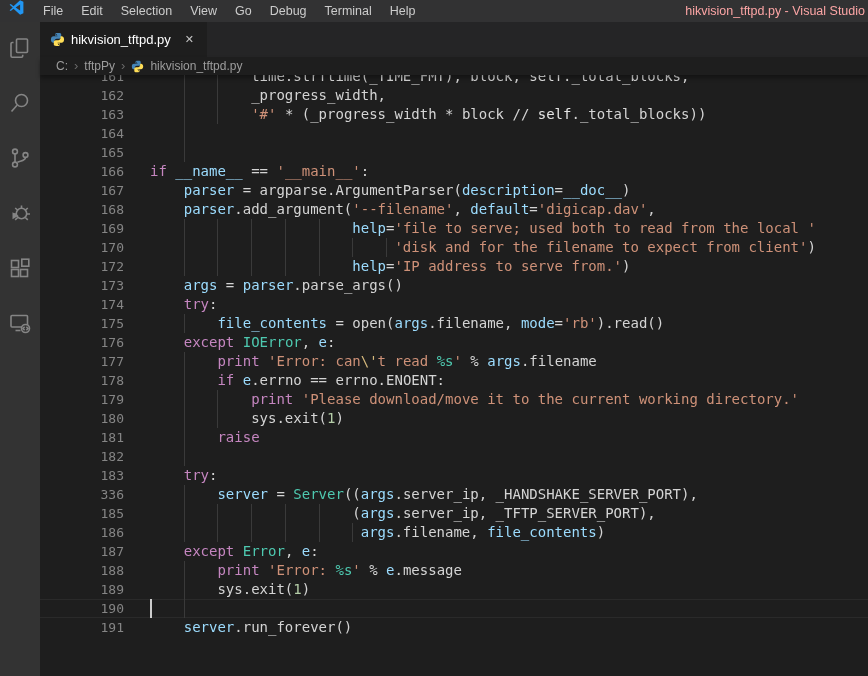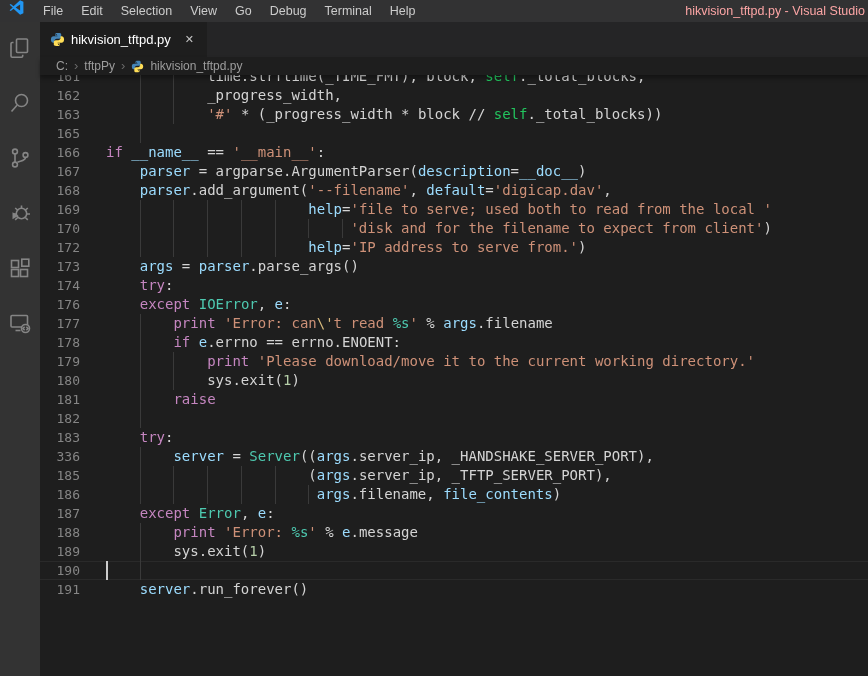--- a/index.html
+++ b/index.html
@@ -58,41 +58,41 @@
   .breadcrumb .py-icon { width:13px; height:13px; }
 
   
   .editor {
     flex:1; overflow:hidden; position:relative;
     font-family:"DejaVu Sans Mono", monospace;
     font-size:14px; line-height:19px;
     background:#1e1e1e;
   }
   .code-wrap { margin-top:-8px; }
-  .code-line { display:flex; height:19px; position:relative; }
+  .code-line { display:flex; height:19px; position:relative;padding-left:44px; }
   .cur-line { box-shadow: inset 0 1px 0 rgba(255,255,255,0.055), inset 0 -1px 0 rgba(255,255,255,0.055); justify-content: center; }
   .ln {
     width:40px; flex:none; text-align:right; color:#858585;
     font-size:13px; line-height:19px; user-select:none;
   }
   .ln i { font-style:normal; display:inline-block; padding:0 4px; margin-right:-4px; border-radius:2px; }
   .ln.hl i { background:#373710; color:#a9a93f; }
   .lc { flex:1; margin-left:26px; position:relative; white-space:pre; color:#d4d4d4; }
   .guide { position:absolute; top:0; bottom:0; width:1px; background:#3a3a3a; }
   .cursor { position:absolute; left:0; top:0; bottom:0; width:2px; background:#cccccc; z-index:2; }
 
   .tok-k   { color:#c586c0; }
   .tok-v   { color:#9cdcfe; }
   .tok-t   { color:#d4d4d4; }
   .tok-s   { color:#ce9178; }
   .tok-e   { color:#d7ba7d; }
   .tok-p   { color:#4ec9b0; }
   .tok-c   { color:#4ec9b0; }
   .tok-num { color:#b5cea8; }
-  .tok-self{ color:#22c55e; }
+  .tok-self{ color:#e5e5e5; }
   .tok-sh  { color:#ce9178; background:#4a441c; }
 </style>
 </head>
 <body>
 
 <div class="titlebar">
   <svg class="vscode-logo" viewBox="0 0 100 100">
     <path fill="#2196f3" d="M74 2 30 42 12 27 4 31l21 19L4 69l8 4 18-15 44 40 22-10V12L74 2zM74 30v40L44 50l30-20z"></path>
   </svg>
   <div class="menu">
@@ -188,20 +188,24 @@
           </div>
           <div class="code-line">
             <span class="ln"><i>162</i></span>
             <div class="lc"><div class="guide" style="left: 4ch;"></div><div class="guide" style="left: 8ch;"></div><span class="tok-t">            </span><span class="tok-t">_progress_width,</span></div>
           </div>
           <div class="code-line">
             <span class="ln"><i>163</i></span>
             <div class="lc"><div class="guide" style="left: 4ch;"></div><div class="guide" style="left: 8ch;"></div><span class="tok-t">            </span><span class="tok-s">'#'</span><span class="tok-t"> * (_progress_width * block // </span><span class="tok-self">self</span><span class="tok-t">._total_blocks))</span></div>
           </div>
           <div class="code-line">
+            <span class="ln"><i>164</i></span>
+            <div class="lc"><div class="guide" style="left: 4ch;"></div></div>
+          </div>
+          <div class="code-line">
             <span class="ln"><i>165</i></span>
             <div class="lc"><div class="guide" style="left: 4ch;"></div></div>
           </div>
           <div class="code-line">
             <span class="ln"><i>166</i></span>
             <div class="lc"><span class="tok-k">if</span><span class="tok-t"> </span><span class="tok-v">__name__</span><span class="tok-t"> == </span><span class="tok-s">'__main__'</span><span class="tok-t">:</span></div>
           </div>
           <div class="code-line">
             <span class="ln"><i>167</i></span>
             <div class="lc"><span class="tok-t">    </span><span class="tok-v">parser</span><span class="tok-t"> = argparse.ArgumentParser(</span><span class="tok-v">description</span><span class="tok-t">=</span><span class="tok-v">__doc__</span><span class="tok-t">)</span></div>
@@ -222,20 +226,24 @@
             <span class="ln"><i>172</i></span>
             <div class="lc"><div class="guide" style="left: 4ch;"></div><div class="guide" style="left: 8ch;"></div><div class="guide" style="left: 12ch;"></div><div class="guide" style="left: 16ch;"></div><div class="guide" style="left: 20ch;"></div><span class="tok-t">                        </span><span class="tok-v">help</span><span class="tok-t">=</span><span class="tok-s">'IP address to serve from.'</span><span class="tok-t">)</span></div>
           </div>
           <div class="code-line">
             <span class="ln"><i>173</i></span>
             <div class="lc"><span class="tok-t">    </span><span class="tok-v">args</span><span class="tok-t"> = </span><span class="tok-v">parser</span><span class="tok-t">.parse_args()</span></div>
           </div>
           <div class="code-line">
             <span class="ln"><i>174</i></span>
             <div class="lc"><span class="tok-t">    </span><span class="tok-k">try</span><span class="tok-t">:</span></div>
+          </div>
+          <div class="code-line">
+            <span class="ln"><i>175</i></span>
+            <div class="lc"><div class="guide" style="left: 4ch;"></div><span class="tok-t">        </span><span class="tok-v">file_contents</span><span class="tok-t"> = open(</span><span class="tok-v">args</span><span class="tok-t">.filename, </span><span class="tok-v">mode</span><span class="tok-t">=</span><span class="tok-s">'rb'</span><span class="tok-t">).read()</span></div>
           </div>
           <div class="code-line">
             <span class="ln"><i>176</i></span>
             <div class="lc"><span class="tok-t">    </span><span class="tok-k">except</span><span class="tok-t"> </span><span class="tok-c">IOError</span><span class="tok-t">, </span><span class="tok-v">e</span><span class="tok-t">:</span></div>
           </div>
           <div class="code-line">
             <span class="ln"><i>177</i></span>
             <div class="lc"><div class="guide" style="left: 4ch;"></div><span class="tok-t">        </span><span class="tok-k">print</span><span class="tok-t"> </span><span class="tok-s">'Error: can</span><span class="tok-e">\'</span><span class="tok-s">t read </span><span class="tok-p">%s</span><span class="tok-s">'</span><span class="tok-t"> % </span><span class="tok-v">args</span><span class="tok-t">.filename</span></div>
           </div>
           <div class="code-line">

